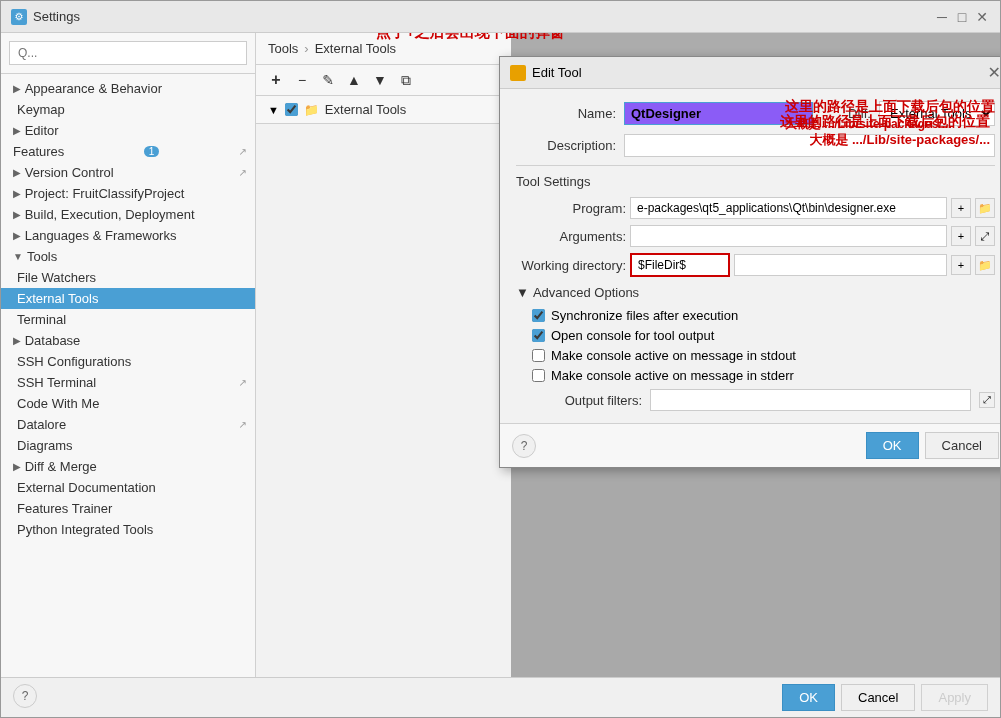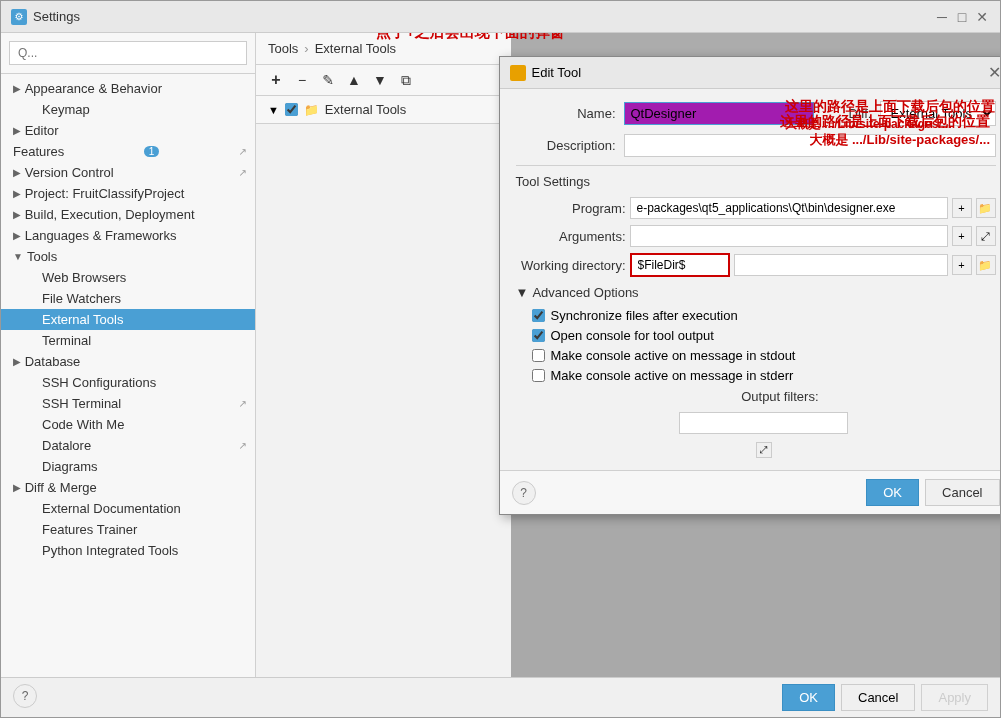--- a/index.html
+++ b/index.html
@@ -19,21 +19,21 @@
     
     .sidebar { width: 255px; background: #f7f7f7; border-right: 1px solid #d0d0d0; display: flex; flex-direction: column; overflow-y: auto; }
     .search-box { padding: 8px; border-bottom: 1px solid #d0d0d0; }
     .search-input { width: 100%; padding: 4px 8px; border: 1px solid #ccc; background: white; font-size: 12px; color: #999; outline: none; }
     
     .nav-tree { flex: 1; overflow-y: auto; padding: 4px 0; }
     .nav-item { padding: 3px 8px 3px 12px; cursor: pointer; display: flex; align-items: center; gap: 4px; color: #333; font-size: 13px; }
     .nav-item.selected { background: #4a9fd4; color: white; }
     .nav-item.parent { font-weight: 500; }
     .nav-item .arrow { font-size: 10px; color: #666; }
-    .nav-child { padding-left: 41px; }
+    .nav-child { padding-left: 16px; }
     .nav-badge { background: #4a9fd4; color: white; border-radius: 8px; padding: 0 5px; font-size: 10px; margin-left: auto; }
     .nav-icon-right { margin-left: auto; color: #999; font-size: 10px; }
     
     
     .right-panel { flex: 1; display: flex; flex-direction: column; background: #f2f2f2; }
     
     .breadcrumb { padding: 8px 12px; display: flex; align-items: center; gap: 6px; font-size: 13px; color: #333; border-bottom: 1px solid #d0d0d0; background: #f7f7f7; }
     .breadcrumb-sep { color: #999; }
     
     .toolbar { padding: 4px 8px; display: flex; align-items: center; gap: 2px; border-bottom: 1px solid #d0d0d0; background: #f7f7f7; }
@@ -54,39 +54,39 @@
     .modal-title { background: #e8e8e8; padding: 6px 10px; display: flex; align-items: center; justify-content: space-between; border-bottom: 1px solid #ccc; }
     .modal-title-text { display: flex; align-items: center; gap: 6px; font-size: 13px; font-weight: 500; }
     .modal-icon { width: 16px; height: 16px; background: #e8a000; border-radius: 2px; }
     .modal-close { background: none; border: none; cursor: pointer; font-size: 16px; color: #666; }
     
     .modal-body { padding: 12px 16px; }
     
     .form-row { display: flex; align-items: center; margin-bottom: 8px; gap: 8px; }
     .form-label { width: 100px; text-align: right; font-size: 13px; color: #333; flex-shrink: 0; }
     .form-input { flex: 1; padding: 3px 6px; border: 1px solid #ccc; background: white; font-size: 13px; outline: none; }
-    .form-input.highlighted { border-color: #4a9fd4; background: #a21caf; }
+    .form-input.highlighted { border-color: #4a9fd4; background: #8b5cf6; font-weight: bold; }
     .form-select { padding: 3px 6px; border: 1px solid #ccc; background: white; font-size: 13px; }
     
     .tool-settings-section { border-top: 1px solid #d0d0d0; padding-top: 8px; margin-top: 4px; }
     .section-title { font-size: 13px; color: #333; font-weight: 500; margin-bottom: 8px; }
     
     .path-row { display: flex; align-items: center; margin-bottom: 6px; gap: 4px; }
     .path-label { width: 110px; text-align: right; font-size: 13px; color: #333; flex-shrink: 0; }
     .path-input { flex: 1; padding: 3px 6px; border: 1px solid #ccc; background: white; font-size: 12px; }
     .path-btn { width: 20px; height: 20px; border: 1px solid #ccc; background: #f0f0f0; cursor: pointer; font-size: 11px; display: flex; align-items: center; justify-content: center; }
     
     .advanced-section { margin-top: 8px; }
     .advanced-toggle { display: flex; align-items: center; gap: 4px; cursor: pointer; font-size: 13px; color: #333; margin-bottom: 8px; }
     .advanced-content { padding-left: 16px; }
     
     .checkbox-row { display: flex; align-items: center; gap: 6px; margin-bottom: 5px; font-size: 13px; }
     .cb { width: 13px; height: 13px; accent-color: #4a9fd4; }
     
-    .output-filters-row { display: flex; align-items: center; margin-top: 6px; gap: 8px; flex-direction: column; }
+    .output-filters-row { display: flex; align-items: center; margin-top: 6px; gap: 8px; }
     .output-label { width: 110px; text-align: right; font-size: 13px; color: #333; }
     .output-input { flex: 1; padding: 3px 6px; border: 1px solid #ccc; background: white; font-size: 12px; height: 22px; }
     .output-expand { width: 16px; height: 16px; border: 1px solid #ccc; background: #f0f0f0; cursor: pointer; font-size: 10px; display: flex; align-items: center; justify-content: center; }
     
     .macro-hint { font-size: 11px; color: #666; text-align: right; margin-top: 4px; padding-right: 2px; }
     
     .modal-footer { display: flex; justify-content: space-between; align-items: center; padding: 8px 12px; border-top: 1px solid #d0d0d0; background: #f7f7f7; }
     .btn-help { width: 24px; height: 24px; border: 1px solid #ccc; background: #f0f0f0; border-radius: 12px; cursor: pointer; font-size: 12px; display: flex; align-items: center; justify-content: center; color: #666; }
     .btn-group { display: flex; gap: 6px; }
     .btn { padding: 5px 16px; border: 1px solid #ccc; cursor: pointer; font-size: 13px; }
@@ -164,23 +164,20 @@
         <div class="nav-item parent">
           <span class="arrow">▶</span>
           <span>Languages &amp; Frameworks</span>
         </div>
 
         <div class="nav-item parent">
           <span class="arrow">▼</span>
           <span>Tools</span>
         </div>
 
-        <div class="nav-item nav-child">
-          <span>Web Browsers</span>
-        </div>
 
         <div class="nav-item nav-child">
           <span>File Watchers</span>
         </div>
 
         <div class="nav-item nav-child selected">
           <span>External Tools</span>
         </div>
 
         <div class="nav-item nav-child">

